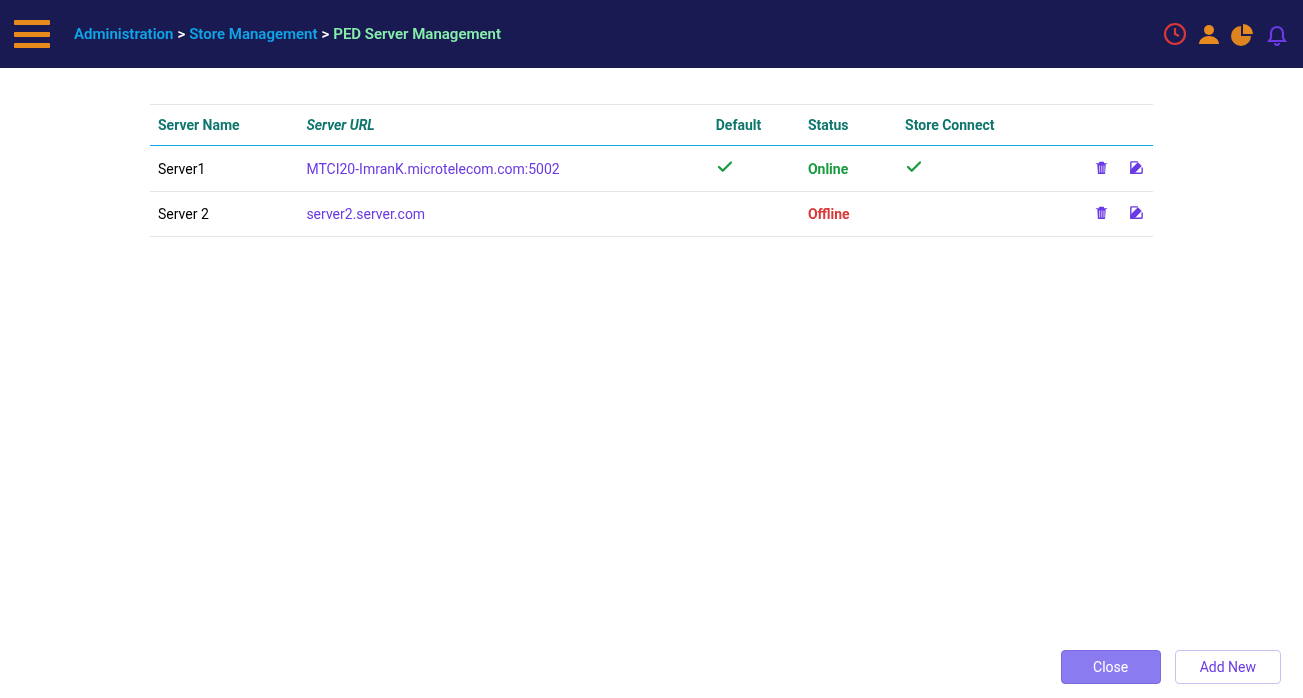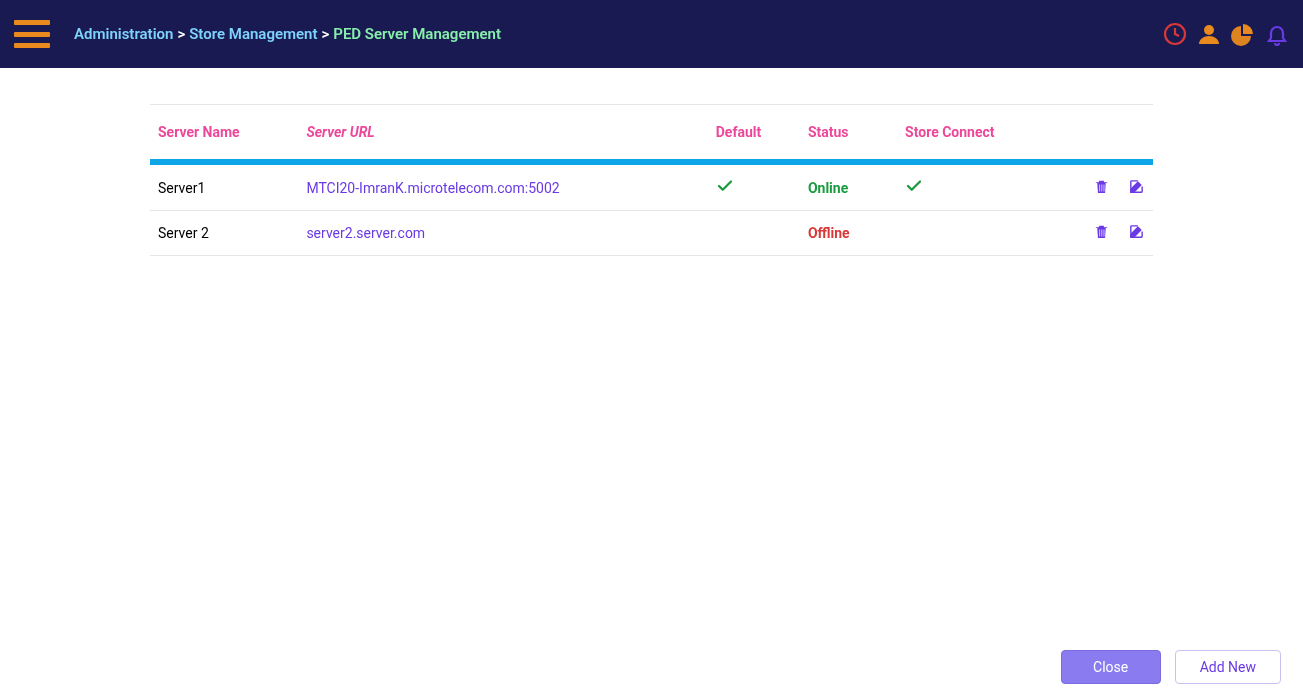--- a/index.html
+++ b/index.html
@@ -34,45 +34,45 @@
       height: 5px;
       background: #e88a1e;
       border-radius: 1px;
     }
     .breadcrumb {
       display: flex;
       align-items: center;
       font-size: 15px;
       font-weight: 600;
     }
-    .breadcrumb .link { color: #7dd3fc; cursor: pointer; }
+    .breadcrumb .link { color: #0ea5e9; cursor: pointer; }
     .breadcrumb .sep { color: #fff; margin: 0 4px; }
     .breadcrumb .current { color: #86efac; }
     .header-icons {
       margin-left: auto;
       display: flex;
       align-items: center;
       gap: 10px;
     }
     .hicon { width: 24px; height: 24px; cursor: pointer; display:flex; align-items:center; justify-content:center; }
     .content {
       padding: 36px 150px 0 150px;
     }
     table {
       width: 100%;
       border-collapse: collapse;
     }
     thead th {
       text-align: left;
       font-weight: 700;
       font-size: 14px;
-      padding: 19px 8px;
+      padding: 12px 8px;
       border-top: 1px solid #e5e5e5;
-      border-bottom: 6px solid #0ea5e9;
-      color: #ec4899;
+      border-bottom: 1px solid #0ea5e9;
+      color: #0f766e;
     }
     tbody td {
       padding: 12px 8px;
       border-bottom: 1px solid #e5e5e5;
       font-size: 14px;
       vertical-align: middle;
     }
     .col-default, .col-status, .col-connect { text-align: left; }
     .col-actions { text-align: right; white-space: nowrap; width: 110px; }
     .url-link { color: #6a3be4; cursor: pointer; }

